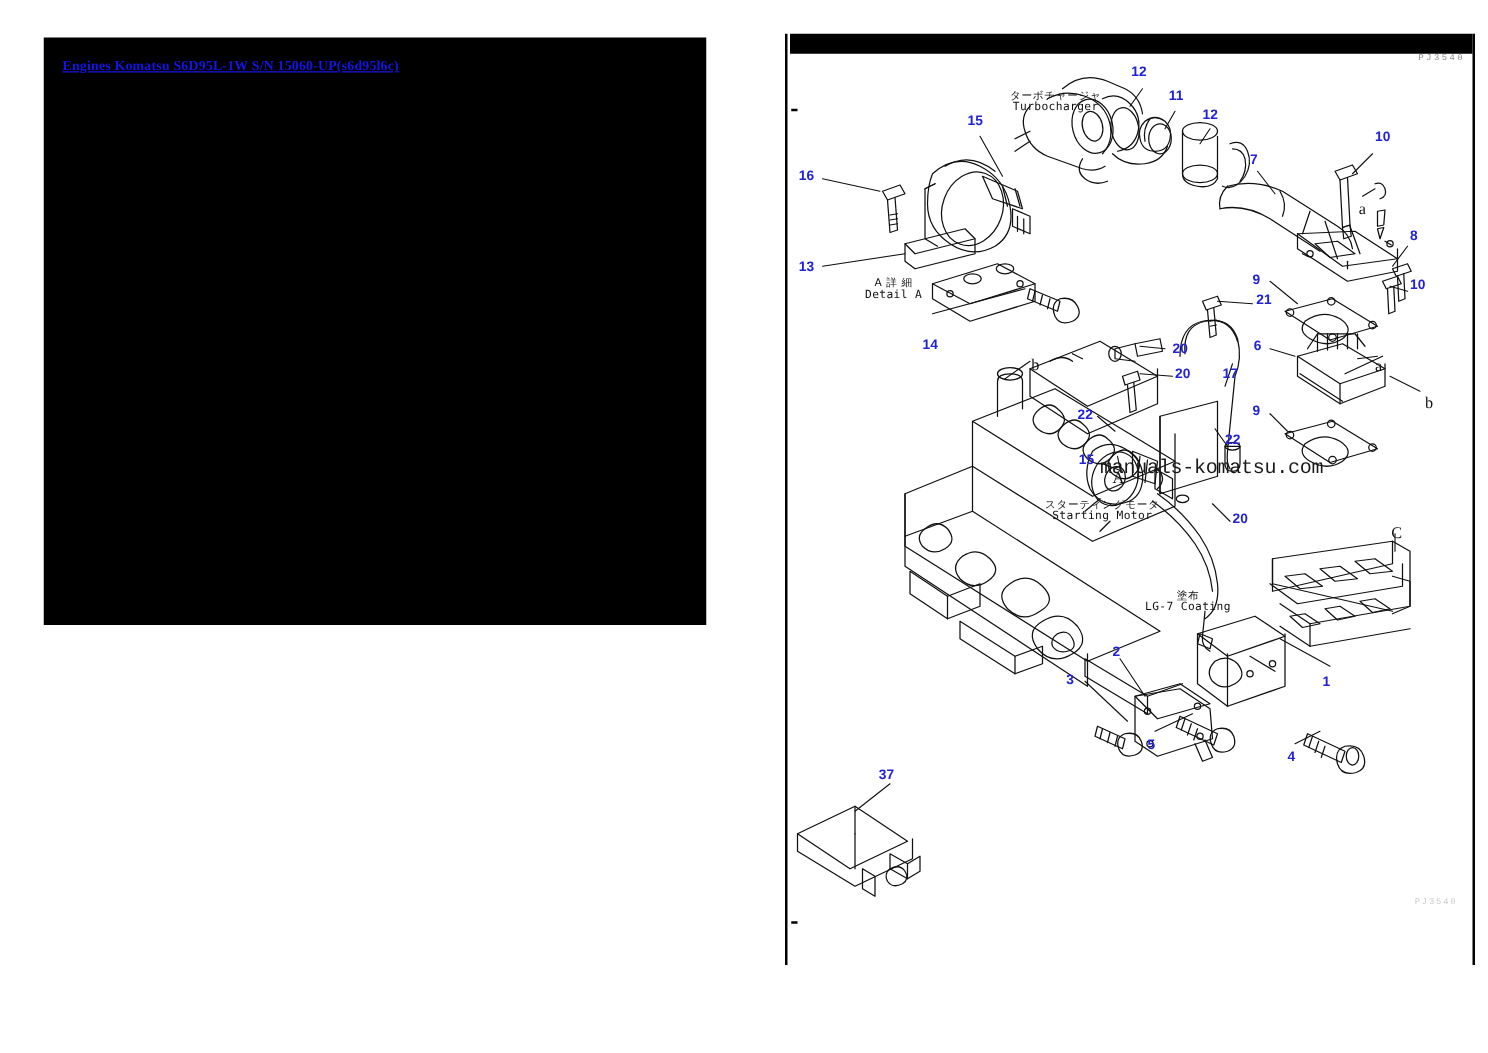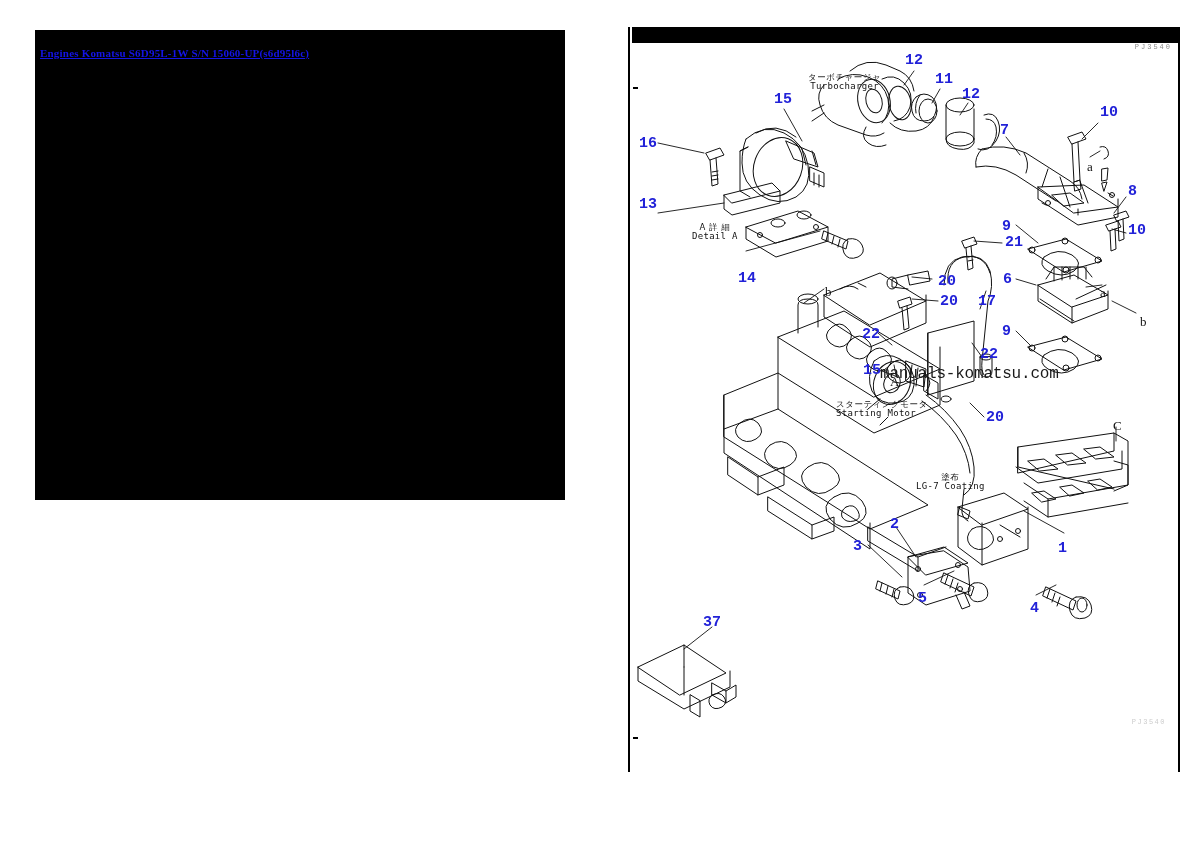--- a/index.html
+++ b/index.html
@@ -2,21 +2,21 @@
 <html><head>
 <meta charset="utf-8">
 <style>
   html,body{margin:0;padding:0;background:#ffffff;}
   body{width:1190px;height:842px;position:relative;overflow:hidden;
        font-family:"Liberation Sans",sans-serif;}
 
   
   #left-panel{position:absolute;left:35px;top:30px;width:530px;height:470px;
               background:#000000;}
-  #page-link{position:absolute;left:5px;top:17px;
+  #page-link{position:absolute;left:15px;top:17px;
              font-family:"Liberation Serif",serif;
              font-size:11px;font-weight:bold;color:#1414e6;
              white-space:nowrap;letter-spacing:.2px;
              cursor:pointer;}
 
   
   #diagram-panel{position:absolute;left:628px;top:27px;width:552px;height:745px;
                  background:#ffffff;}
   #sheet-frame{position:absolute;left:0;top:0;width:552px;height:745px;
                border-left:2px solid #000;border-right:2px solid #000;
@@ -28,28 +28,28 @@
               color:#8a8a8a;letter-spacing:2px;white-space:nowrap;}
   #sheet-code-bottom{position:absolute;right:14px;bottom:46px;
               font-family:"Liberation Mono",monospace;font-size:7px;
               color:#cccccc;letter-spacing:1.5px;white-space:nowrap;}
   #tick-left-top{position:absolute;left:5px;top:60px;width:5px;height:2px;background:#000;}
   #tick-left-bottom{position:absolute;left:5px;top:710px;width:5px;height:2px;background:#000;}
 
   #svg-art{position:absolute;left:0;top:0;width:552px;height:745px;}
 
   
-  .callout{position:absolute;color:#2222d8;font-family:Liberation Mono, monospace;
-           font-size:15px;font-weight:bold;line-height:1;white-space:nowrap;text-align:center;}
+  .callout{position:absolute;color:#2222d8;font-family:Liberation Sans, sans-serif;
+           font-size:11px;font-weight:bold;line-height:1;white-space:nowrap;text-align:center;}
   .letter{position:absolute;color:#111;font-family:"Liberation Serif",serif;
           font-size:13px;line-height:1;white-space:nowrap;}
 
   
   .cap{position:absolute;color:#111;line-height:1.05;white-space:nowrap;
-       font-family:"DejaVu Sans",sans-serif;}
+       font-family:"DejaVu Sans",sans-serif;text-align:center;}
   .cap .jp{display:block;font-size:8.5px;letter-spacing:.5px;}
   .cap .en{display:block;font-family:"DejaVu Sans Mono",monospace;
            font-size:9px;letter-spacing:.3px;}
   .cap.center{text-align:center;}
 
   
   #watermark{position:absolute;left:252px;top:338px;
              font-family:Liberation Mono, monospace;font-size:16px;color:#1a1a1a;
              white-space:nowrap;letter-spacing:-.2px;}
 </style>
@@ -369,21 +369,21 @@
   <div class="callout" style="left:277px;top:26px">12</div>
   <div class="callout" style="left:307px;top:45px">11</div>
   <div class="callout" style="left:334px;top:60px">12</div>
   <div class="callout" style="left:472px;top:78px">10</div>
   <div class="callout" style="left:372px;top:96px">7</div>
   <div class="callout" style="left:500px;top:157px">8</div>
   <div class="callout" style="left:374px;top:192px">9</div>
   <div class="callout" style="left:500px;top:196px">10</div>
   <div class="callout" style="left:146px;top:65px">15</div>
   <div class="callout" style="left:11px;top:109px">16</div>
-  <div class="callout" style="left:11px;top:170px">13</div>
+  <div class="callout" style="left:11px;top:182px">13</div>
   <div class="callout" style="left:110px;top:244px">14</div>
   <div class="callout" style="left:377px;top:208px">21</div>
   <div class="callout" style="left:310px;top:247px">20</div>
   <div class="callout" style="left:375px;top:245px">6</div>
   <div class="callout" style="left:312px;top:267px">20</div>
   <div class="callout" style="left:350px;top:267px">17</div>
   <div class="callout" style="left:374px;top:297px">9</div>
   <div class="callout" style="left:234px;top:300px">22</div>
   <div class="callout" style="left:235px;top:336px">15</div>
   <div class="callout" style="left:352px;top:320px">22</div>

